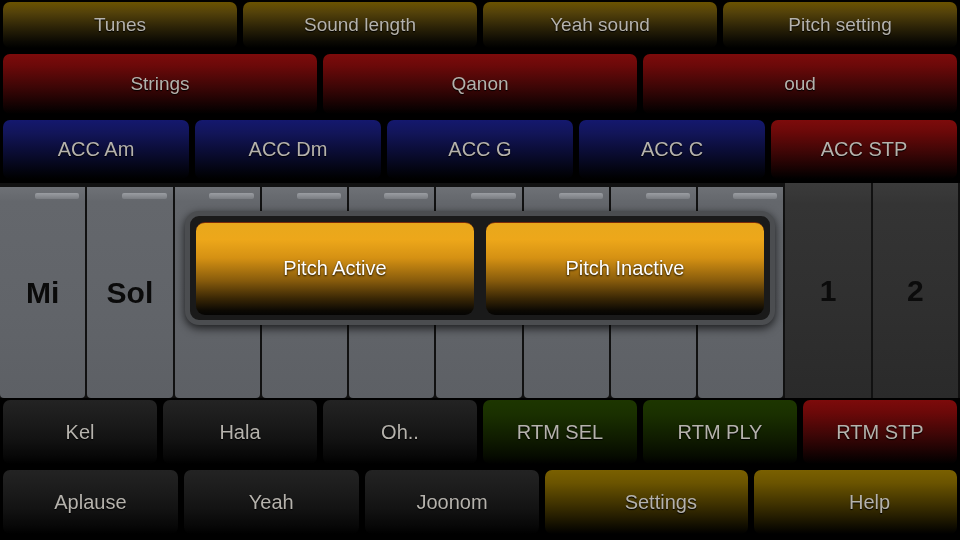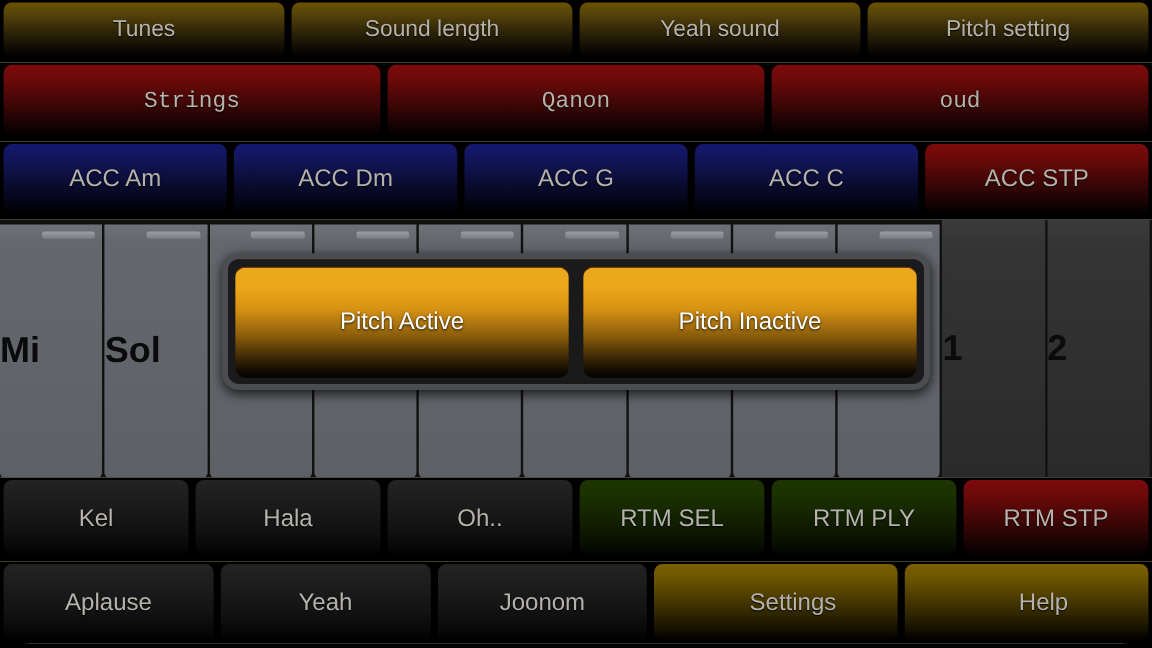--- a/index.html
+++ b/index.html
@@ -1,21 +1,21 @@
 <!DOCTYPE html>
 <html><head>
 <meta charset="utf-8">
 <style>
   * { margin:0; padding:0; box-sizing:border-box; }
   html,body{
     width:960px; height:540px; overflow:hidden;
     background:#000;
     font-family:"Liberation Sans", sans-serif;
   }
-  #app{ position:relative; width:960px; height:536px; background:#fef9c3;border-radius:24px; }
+  #app{ position:relative; width:960px; height:536px; background:#fca5a5;border-radius:24px; }
 
   
   .row{ display:flex; width:960px; background:#000; }
   .btn{
     flex:1 1 0;
     margin:2px 3px;
     border-radius:7px;
     display:flex; align-items:center; justify-content:center;
     color:#b5b2ac;
     text-shadow:0 1px 1px #000;
@@ -26,21 +26,21 @@
 
   
   .row-tunes{ height:52px; }
   .row-tunes .btn{
     height:46px;
     font-size:19px;
     background:linear-gradient(to bottom,#6b5300 0%,#54420a 22%,#2c2307 55%,#0c0a03 85%,#000 100%);
   }
 
   
-  .row-instrument{ height:66px;font-family:Liberation Mono, monospace; }
+  .row-instrument{ height:66px; }
   .row-instrument .btn{
     height:60px;
     font-size:19px;
     background:linear-gradient(to bottom,#7d0b0b 0%,#6b0909 20%,#3d0606 55%,#140202 85%,#000 100%);
   }
 
   
   .row-acc{ height:65px; }
   .row-acc .btn{
     height:59px;
@@ -60,21 +60,21 @@
     display:flex;
     overflow:hidden;
   }
   .key{
     position:relative;
     height:211px;
     margin-top:4px;
     margin-right:2px;
     background:linear-gradient(to bottom,#6e7176 0%,#64676c 7%,#616469 60%,#5d6065 100%);
     border-radius:0 0 4px 4px;
-    display:flex; align-items:center; justify-content:flex-start;
+    display:flex; align-items:center; justify-content:center;
     color:#0a0a0a;
     font-size:30px;
     font-weight:bold;
     text-shadow:none;
     user-select:none;
     flex:1 1 0;
   }
   .key .hl{
     position:absolute;
     top:6px; right:6px;

